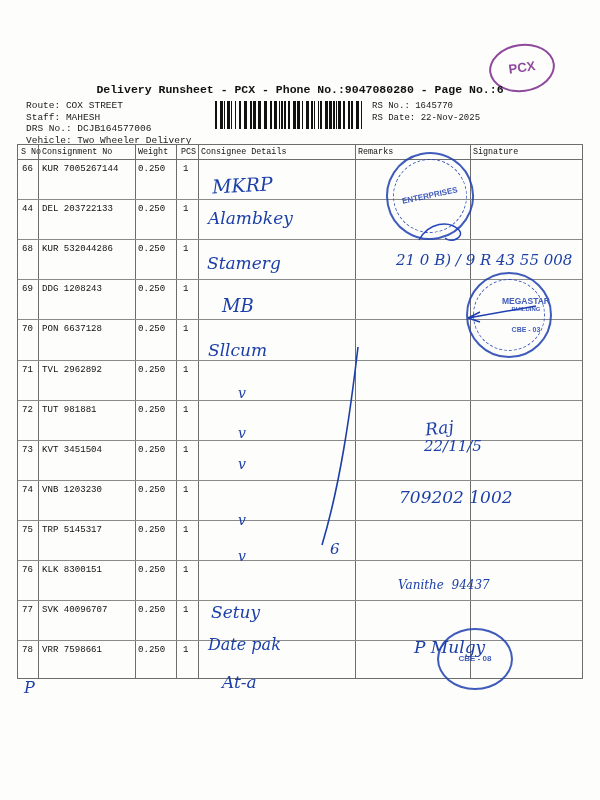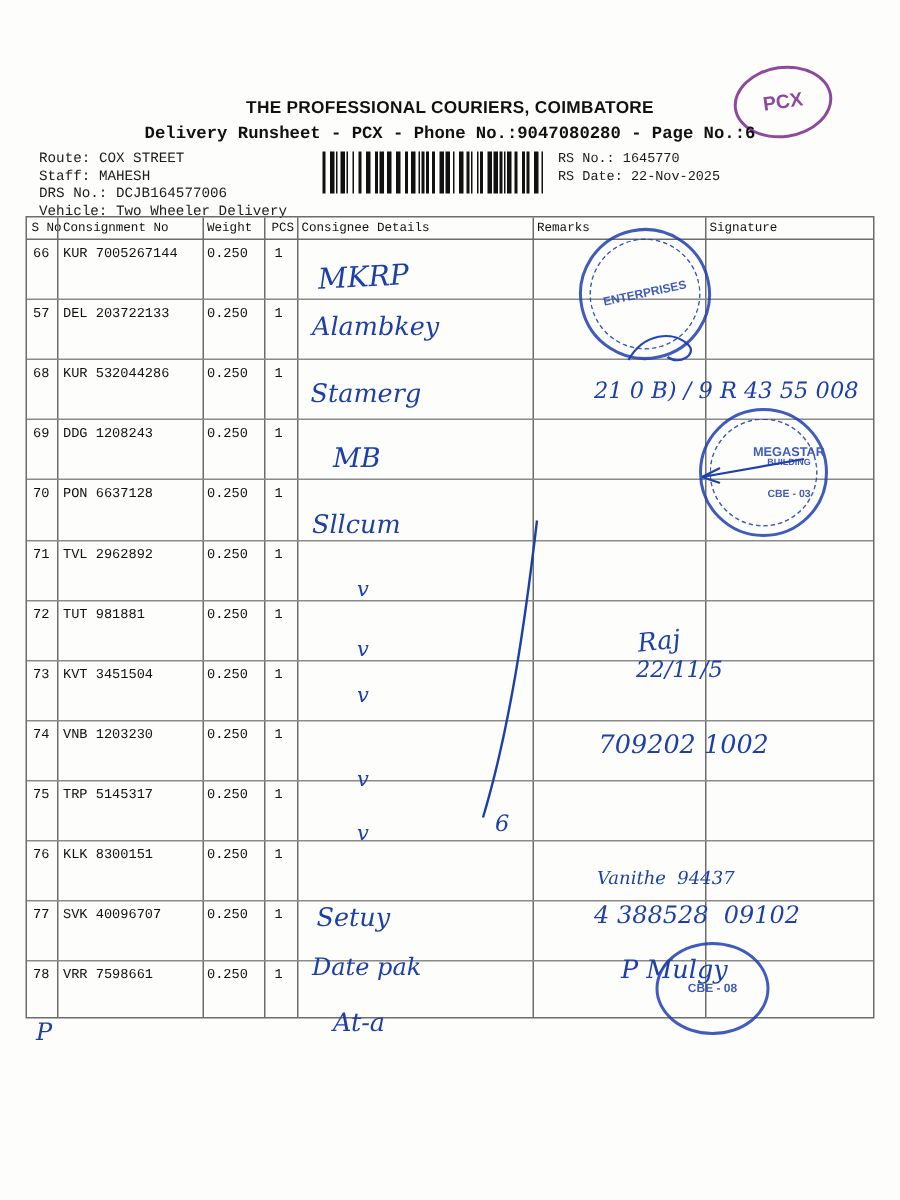--- a/index.html
+++ b/index.html
@@ -164,21 +164,20 @@
 </style>
 </head>
 <body>
 
 <div class="page">
 
   <div class="stamp" style="left:489px; top:44px; width:62px; height:44px; transform:rotate(-8deg); font-size:13px;">
     <div class="stamp-inner">PCX</div>
   </div>
 
-  <div class="doc-title">THE PROFESSIONAL COURIERS, COIMBATORE</div>
   <div class="doc-subtitle">Delivery Runsheet - PCX - Phone No.:9047080280 - Page No.:6</div>
 
   <div class="meta-left">
     <div><span>Route:</span> <span>COX STREET</span></div>
     <div><span>Staff:</span> <span>MAHESH</span></div>
     <div><span>DRS No.:</span> <span>DCJB164577006</span></div>
     <div><span>Vehicle:</span> <span>Two Wheeler Delivery</span></div>
   </div>
 
   <div class="barcode" id="barcode">
@@ -242,21 +241,21 @@
     <div class="vline" style="left:180px"></div>
     <div class="vline" style="left:337px"></div>
     <div class="vline" style="left:452px"></div>
 
     <div id="rows">
         <div class="cell" style="left: 4px; top: 18px;">66</div>
         <div class="cell" style="left: 24px; top: 18px;">KUR 7005267144</div>
         <div class="cell" style="left: 120px; top: 18px;">0.250</div>
         <div class="cell" style="left: 165px; top: 18px;">1</div>
         <div class="rowline" style="top: 54.1px;"></div>
-        <div class="cell" style="left: 4px; top: 58.1px;">57</div>
+        <div class="cell" style="left: 4px; top: 58.1px;">44</div>
         <div class="cell" style="left: 24px; top: 58.1px;">DEL 203722133</div>
         <div class="cell" style="left: 120px; top: 58.1px;">0.250</div>
         <div class="cell" style="left: 165px; top: 58.1px;">1</div>
         <div class="rowline" style="top: 94.2px;"></div>
         <div class="cell" style="left: 4px; top: 98.2px;">68</div>
         <div class="cell" style="left: 24px; top: 98.2px;">KUR 532044286</div>
         <div class="cell" style="left: 120px; top: 98.2px;">0.250</div>
         <div class="cell" style="left: 165px; top: 98.2px;">1</div>
         <div class="rowline" style="top: 134.3px;"></div>
         <div class="cell" style="left: 4px; top: 138.3px;">69</div>
@@ -328,21 +327,20 @@
   <svg style="position:absolute; left:300px; top:345px; width:60px; height:215px;">
     <path d="M58 2 C 50 70, 40 140, 22 200" stroke="#1c3fa8" stroke-width="1.6" fill="none"></path>
   </svg>
   <div class="hand" style="left:330px; top:540px; font-size:15px;">6</div>
 
   <div class="hand" style="left:396px; top:251px; font-size:15px;">21 0 B) / 9 R 43 55 008</div>
   <div class="hand" style="left:425px; top:418px; font-size:17px; transform:rotate(-6deg);">Raj</div>
   <div class="hand" style="left:424px; top:437px; font-size:15px;">22/11/5</div>
   <div class="hand" style="left:399px; top:487px; font-size:17px;">709202 1002</div>
   <div class="hand" style="left:398px; top:578px; font-size:12px;">Vanithe  94437</div>
-  <div class="hand" style="left:396px; top:600px; font-size:16px;">4 388528  09102</div>
   <div class="hand" style="left:414px; top:637px; font-size:17px;">P Mulgy</div>
   <div class="hand" style="left:24px; top:678px; font-size:16px;">P</div>
 
   <svg style="position:absolute; left:415px; top:218px; width:60px; height:30px;">
     <path d="M4 22 C 14 4, 34 2, 44 12 C 50 18, 38 26, 30 20" stroke="#2446bb" stroke-width="1.5" fill="none"></path>
   </svg>
 
   <svg style="position:absolute; left:460px; top:300px; width:80px; height:26px;">
     <path d="M76 6 L 8 18 M8 18 L 20 12 M8 18 L 20 22" stroke="#1f3fb0" stroke-width="1.5" fill="none"></path>
   </svg>

